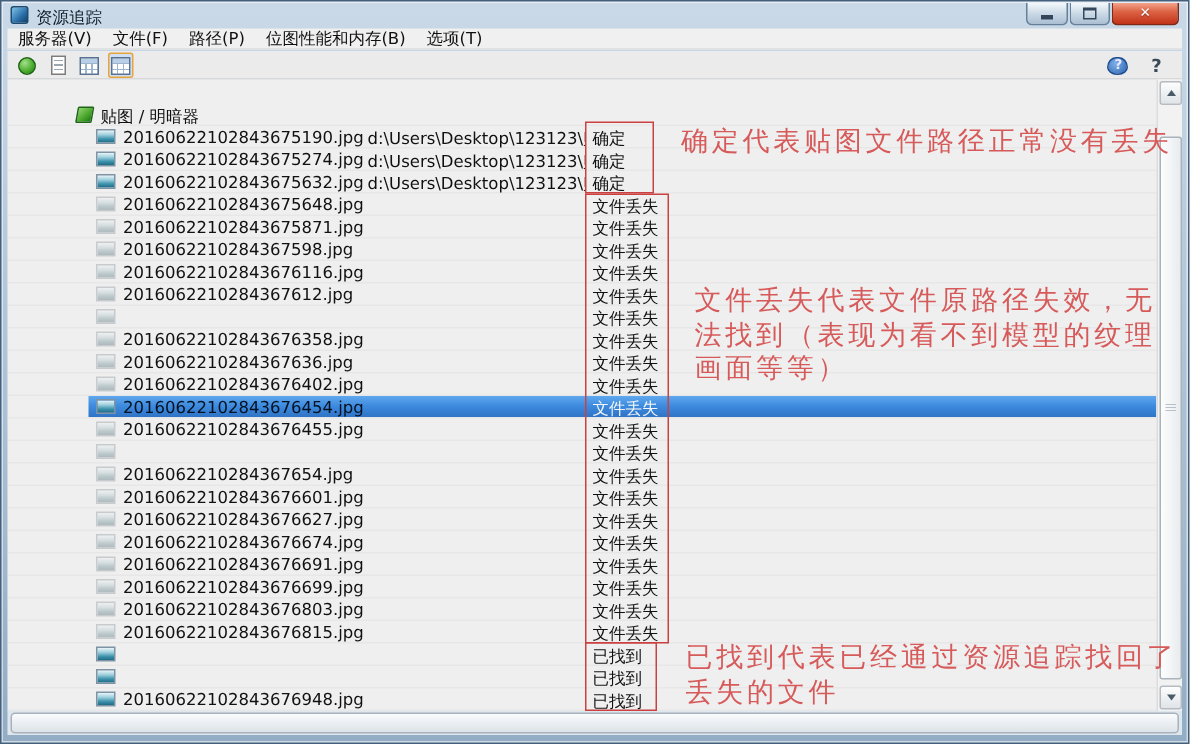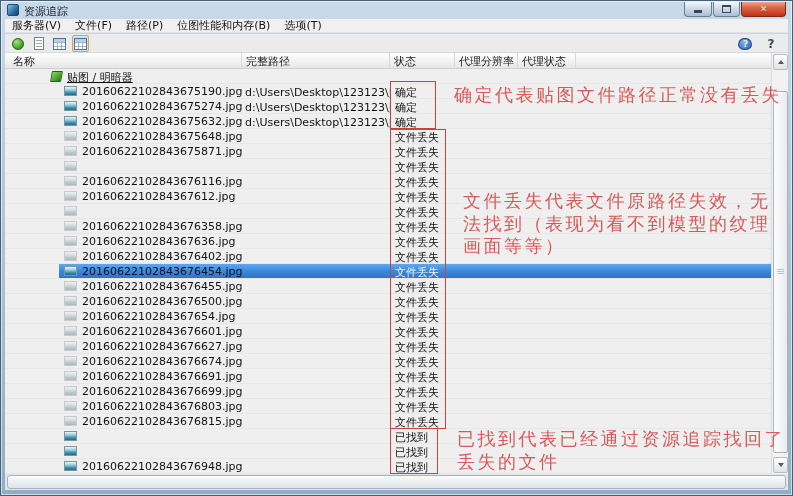--- a/index.html
+++ b/index.html
@@ -55,21 +55,21 @@
     background:linear-gradient(180deg,#ffffff 0%,#f4f4f4 45%,#e6e6e6 100%); border-bottom:1px solid #cfcfcf; display:flex; }
   .hcell { height:16px; font-size:11px; color:#222; padding:1px 0 0 4px; border-right:1px solid #d9d9d9; overflow:hidden; }
   .hc-name{ width:237px; padding-left:8px; } .hc-path{ width:148px; } .hc-status{ width:65px; }
   .hc-pres{ width:63px; } .hc-pstat{ width:58px; } .hc-fill{ flex:1; border-right:none; }
 
   .tbody { position:absolute; top:16px; left:0; right:17px; bottom:0; overflow:hidden; }
   .row { position:relative; height:15px; border-bottom:1px solid #e7e7e7;padding-left:19px; }
   .grow { position:relative; height:15px; border-bottom:1px solid #e7e7e7; }
   .grp-ico { position:absolute; left:46px; top:2px; width:11px; height:11px; transform:skewX(-10deg);
     background:linear-gradient(135deg,#8fd46a 0%,#3d9c22 70%,#20701a 100%); border:1px solid #1c6416; border-radius:1px; }
-  .grp-label { position:absolute; left:62px; top:1px; font-size:11px; color:#111;text-decoration:underline; }
+  .grp-label { position:absolute; left:62px; top:1px; font-size:11px; color:#111; }
   .file-ico { position:absolute; left:59px; top:2px; width:13px; height:10px; border:1px solid #7e93a4;
     background:linear-gradient(180deg,#e8f4f8 0%,#9fd0de 35%,#3e93ad 70%,#1f6c86 100%); }
   .row.st-missing .file-ico { opacity:.38; filter:grayscale(.6); }
   .row.selected .file-ico { opacity:1; filter:none; }
   .fname { position:absolute; left:77px; top:1px; font-size:11px; color:#111; white-space:nowrap; }
   .c-path { position:absolute; left:240px; top:1px; width:145px; font-size:11px; color:#111; white-space:nowrap; overflow:hidden; }
   .c-status { position:absolute; left:390px; top:1px; width:60px; font-size:11px; color:#111; white-space:nowrap; }
   .c-pres { position:absolute; left:453px; top:1px; width:60px; } .c-pstat { position:absolute; left:516px; top:1px; width:55px; }
   .row.selected::before { content:""; position:absolute; left:54px; right:0; top:0; bottom:0;
     background:linear-gradient(180deg,#5fa8ef 0%,#3c89dd 50%,#2f74c6 100%); }
@@ -146,28 +146,20 @@
       </div>
     <div class="help-wrap" style="right:34px">
         <div class="ico-teapot"></div>
       </div>
     <div class="help-wrap" style="right:8px">
         <div class="ico-qmark">?</div>
       </div>
   </div>
 
   <div class="listwrap">
-    <div class="lheader">
-      <div class="hcell hc-name">名称</div>
-      <div class="hcell hc-path">完整路径</div>
-      <div class="hcell hc-status">状态</div>
-      <div class="hcell hc-pres">代理分辨率</div>
-      <div class="hcell hc-pstat">代理状态</div>
-      <div class="hcell hc-fill"></div>
-    </div>
 
     <div class="tbody">
       <div class="grow">
         <div class="grp-ico"></div>
         <div class="grp-label">贴图 / 明暗器</div>
       </div>
 
   <div class="row st-ok">
     <div class="file-ico"></div>
     <div class="fname">20160622102843675190.jpg</div>
@@ -208,20 +200,21 @@
     <div class="file-ico"></div>
     <div class="fname">20160622102843675871.jpg</div>
     <div class="c-path"></div>
     <div class="c-status">文件丢失</div>
     <div class="c-pres"></div>
     <div class="c-pstat"></div>
   </div>
 
   <div class="row st-missing">
     <div class="file-ico"></div>
+    <div class="fname">2016062210284367598.jpg</div>
     <div class="c-path"></div>
     <div class="c-status">文件丢失</div>
     <div class="c-pres"></div>
     <div class="c-pstat"></div>
   </div>
 
   <div class="row st-missing">
     <div class="file-ico"></div>
     <div class="fname">20160622102843676116.jpg</div>
     <div class="c-path"></div>
@@ -287,21 +280,20 @@
     <div class="file-ico"></div>
     <div class="fname">20160622102843676455.jpg</div>
     <div class="c-path"></div>
     <div class="c-status">文件丢失</div>
     <div class="c-pres"></div>
     <div class="c-pstat"></div>
   </div>
 
   <div class="row st-missing">
     <div class="file-ico"></div>
-    <div class="fname">20160622102843676500.jpg</div>
     <div class="c-path"></div>
     <div class="c-status">文件丢失</div>
     <div class="c-pres"></div>
     <div class="c-pstat"></div>
   </div>
 
   <div class="row st-missing">
     <div class="file-ico"></div>
     <div class="fname">2016062210284367654.jpg</div>
     <div class="c-path"></div>

